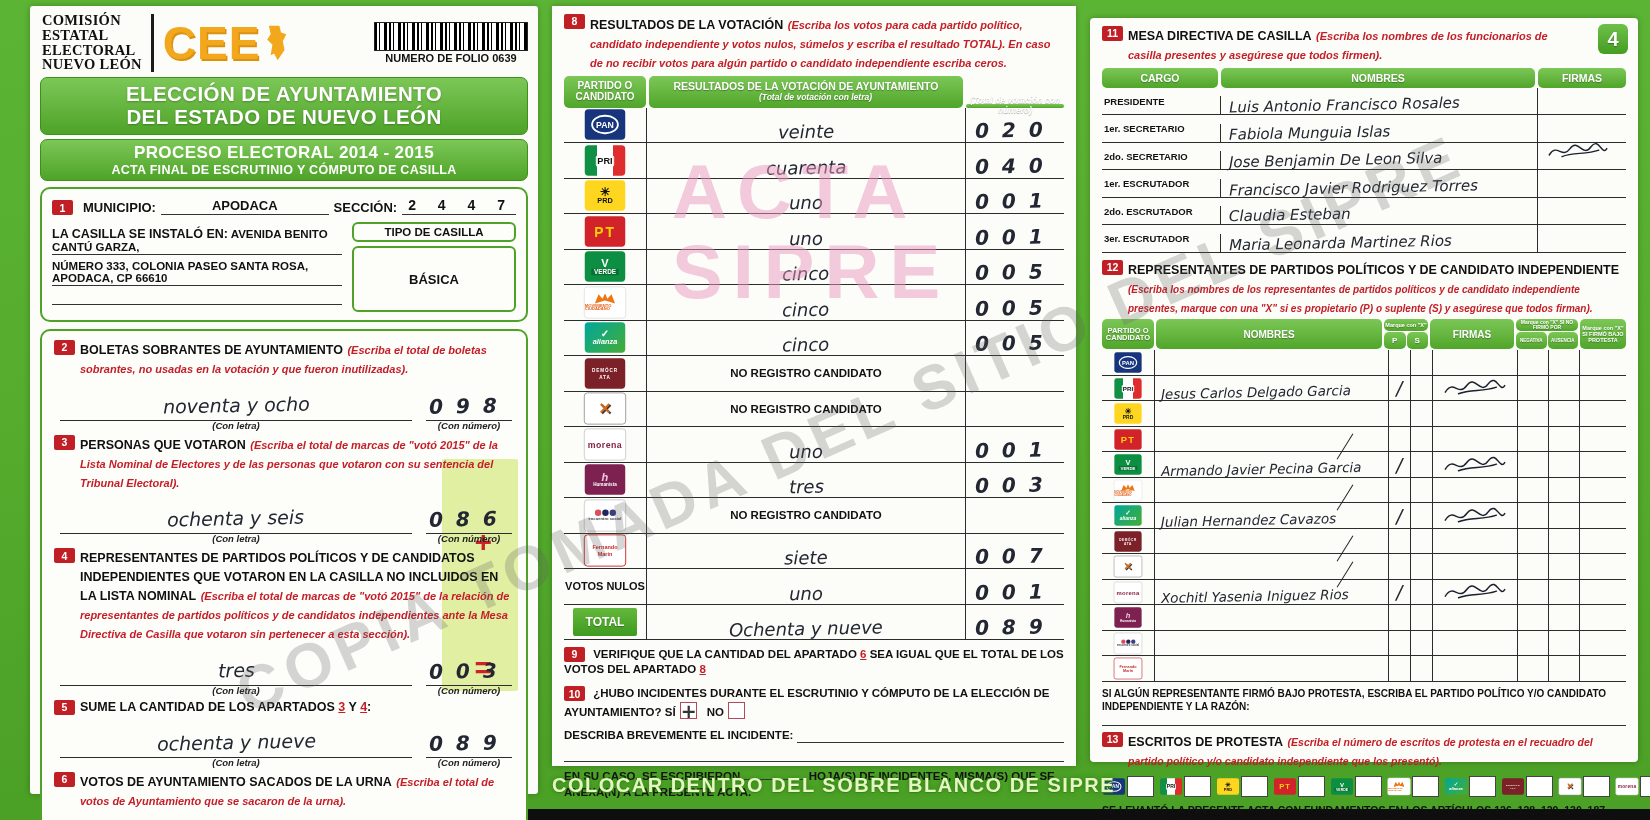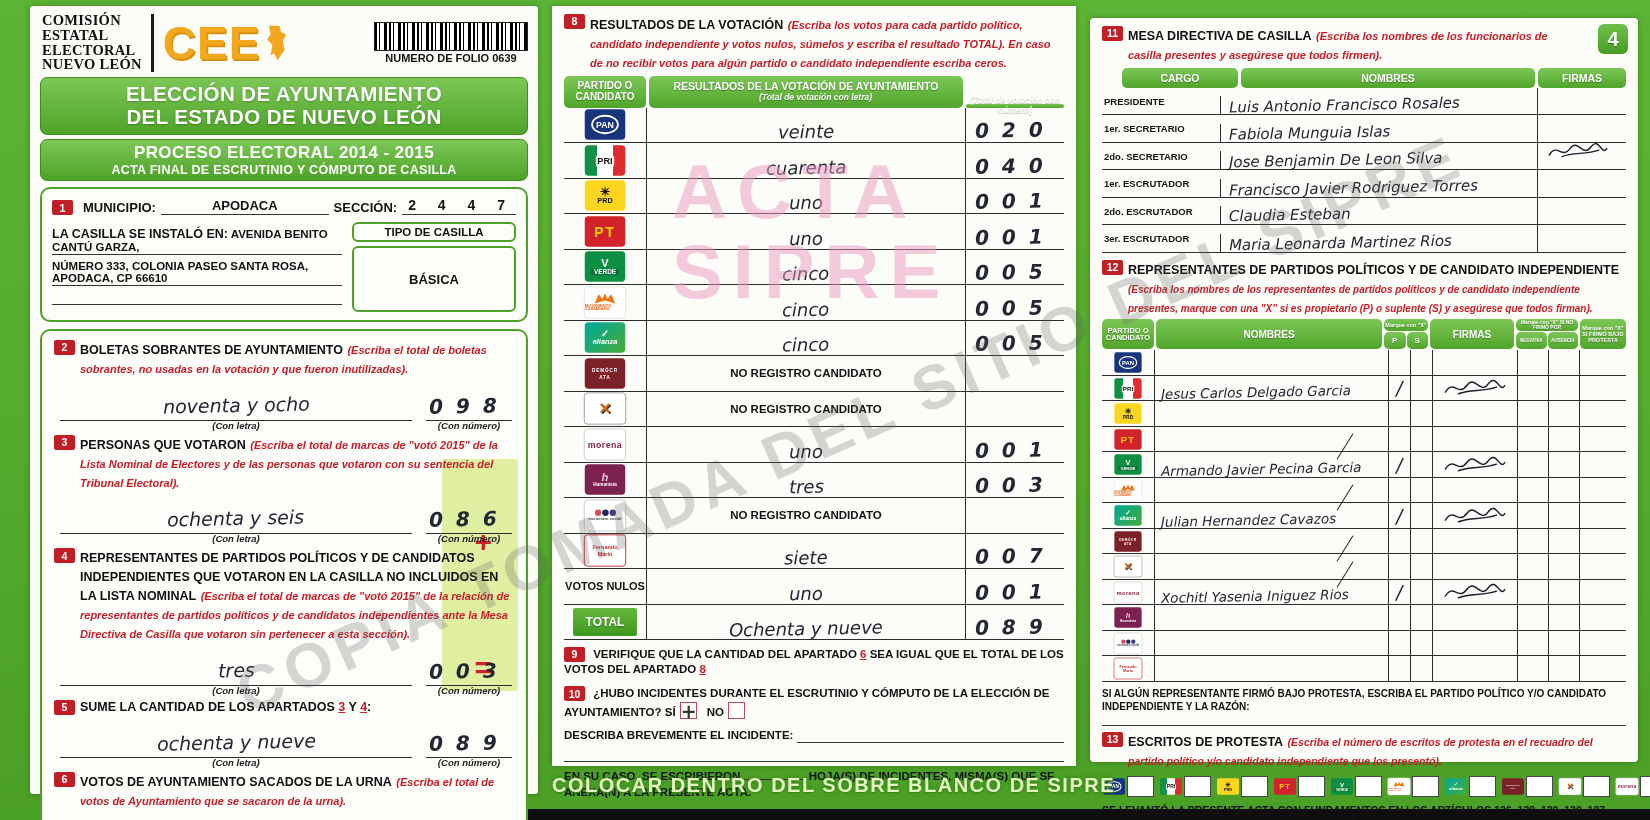--- a/index.html
+++ b/index.html
@@ -85,21 +85,21 @@
   .s10-desc .fill-line{flex:1;margin-left:4px;}
   .full-line{border-bottom:1.4px solid #333;height:16px;margin:2px 0 6px 0;}
   .uline-short{display:inline-block;width:62px;border-bottom:1.4px solid #333;height:11px;}
   .bottom-banner{position:absolute;left:552px;top:774px;width:530px;text-align:center;z-index:2;font-weight:bold;font-size:20px;letter-spacing:1.5px;color:#e4f6c2;text-shadow:0 0 5px #2e7c10,0 1px 0 #3c8c18;white-space:nowrap;}
 
   
   .pr-pad{padding:8px 12px 0 12px;position:relative;}
   .pagenum{position:absolute;right:10px;top:6px;width:30px;height:30px;background:linear-gradient(180deg,#6fc04a,#459d22);border-radius:6px;color:#fff;font-weight:bold;font-size:20px;display:flex;align-items:center;justify-content:center;text-shadow:0 1px 1px rgba(0,0,0,.3);}
   .t11{margin-top:4px;border-bottom:1.4px solid #2c2c2c;position:relative;}
   .t11-hrow{display:flex;gap:3px;height:20px;}
-  .t11-h1{width:116px;font-size:10.5px;flex:none;margin-left:20px;}
+  .t11-h1{width:116px;font-size:10.5px;flex:none;}
   .t11-h2{flex:1;font-size:10.5px;}
   .t11-h3{width:88px;font-size:10.5px;flex:none;}
   .t11-row{display:flex;height:26.5px;border-top:1.3px solid #2c2c2c;align-items:flex-end;}
   .t11-row:first-child{border-top:none;}
   .t11-cargo{width:116px;flex:none;font-size:9.5px;font-weight:bold;align-self:center;padding-left:2px;}
   .t11-nom{flex:1;border-left:1.3px solid #2c2c2c;padding-left:8px;overflow:visible;}
   .t11-fir{width:88px;flex:none;border-left:1.3px solid #2c2c2c;height:100%;position:relative;}
   .hw11{font-size:15px;}
   .sig-big{position:absolute;left:8px;top:-14px;z-index:3;}
 

